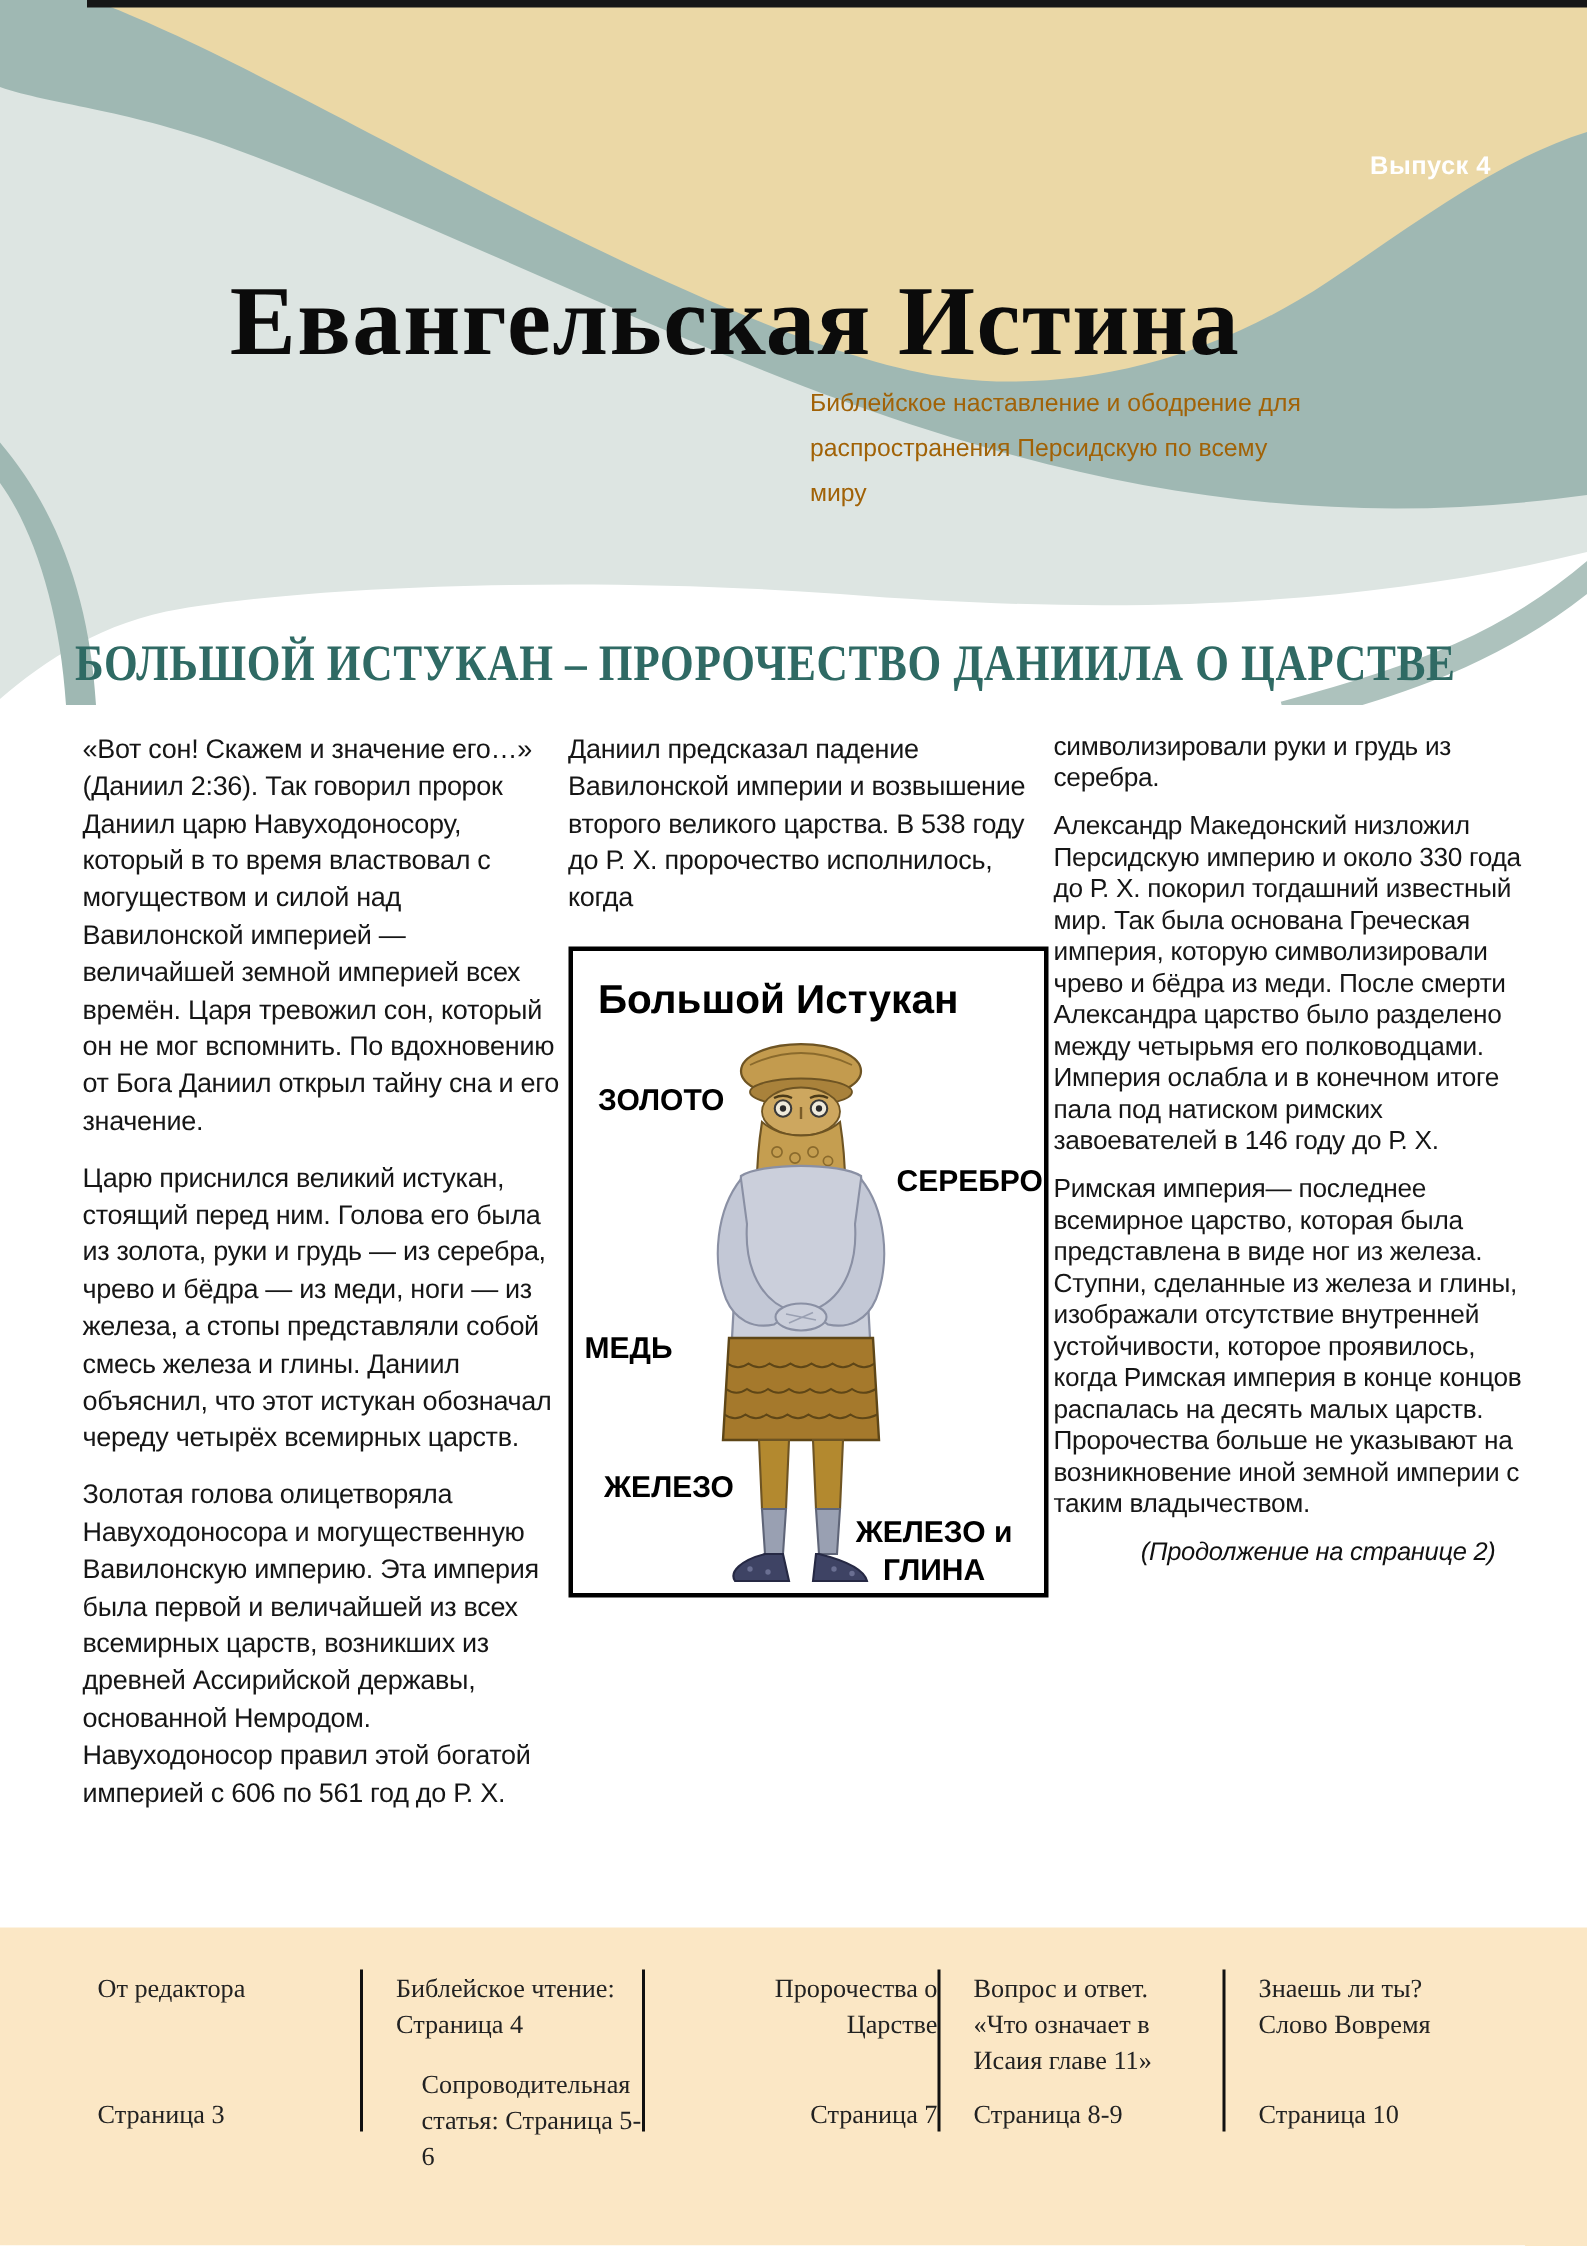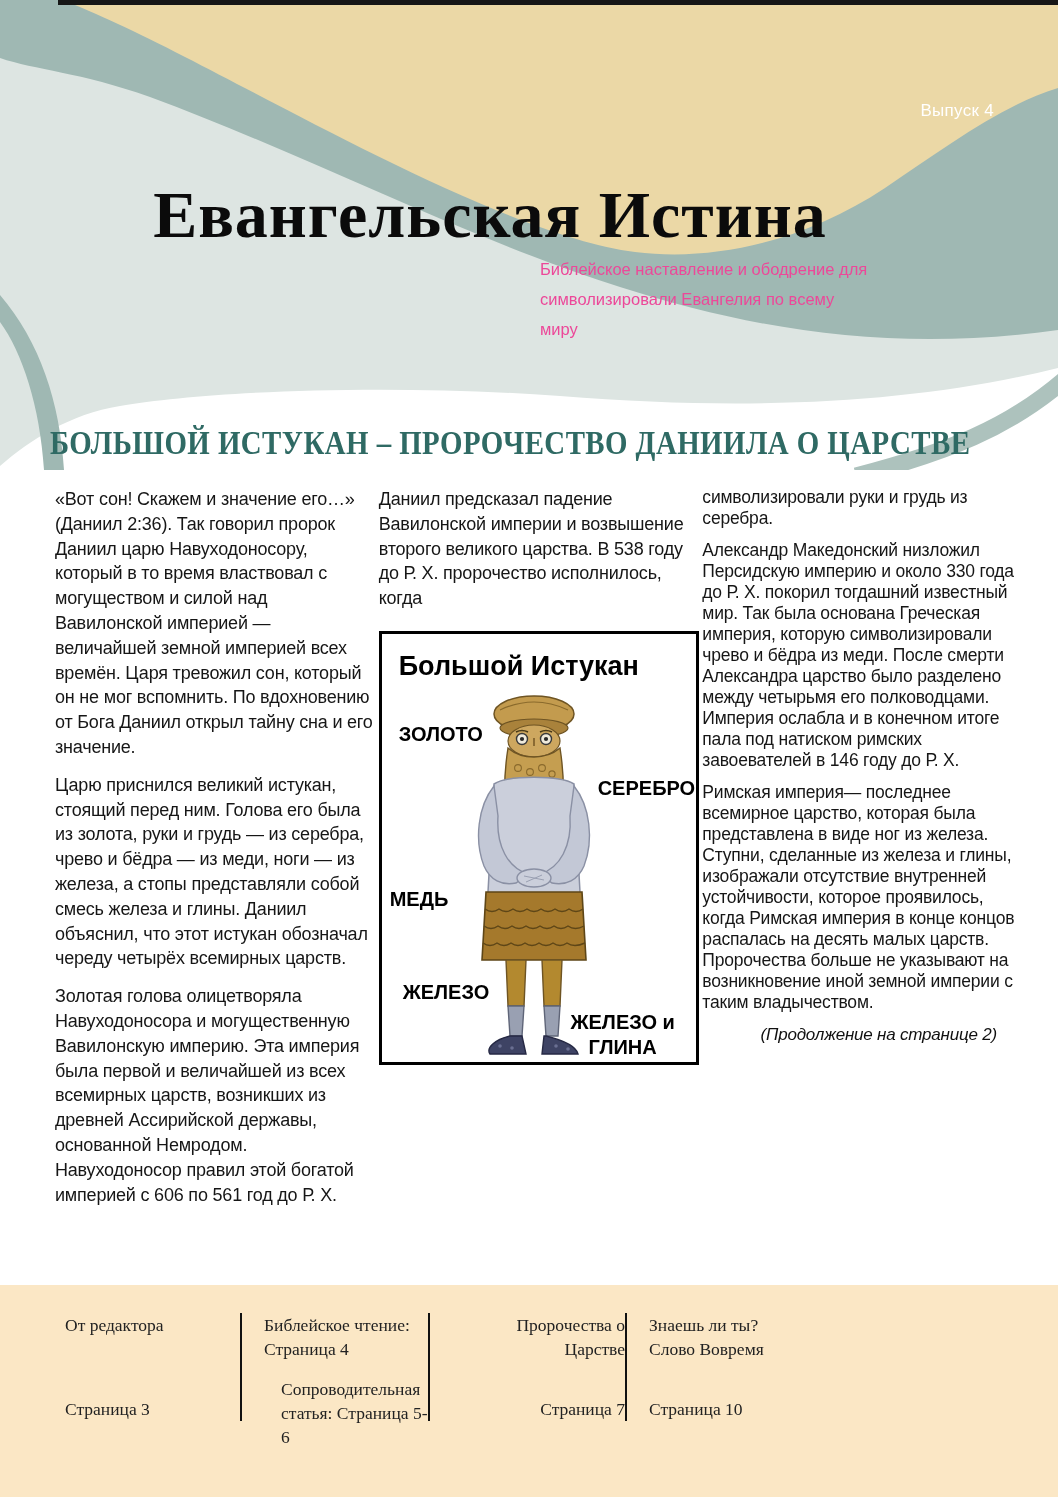--- a/index.html
+++ b/index.html
@@ -4,31 +4,31 @@
 <style>
   html,body{margin:0;padding:0;}
   body{
     width:1058px;height:1497px;position:relative;background:#ffffff;
     font-family:"Liberation Sans",sans-serif;color:#161616;overflow:hidden;
   }
   
   .masthead{position:absolute;top:0;left:0;width:1058px;height:470px;}
   .masthead svg{position:absolute;top:0;left:0;}
   .issue-badge{
-    position:absolute;top:101px;right:64px;color:#ffffff;font-weight:400;
+    position:absolute;top:101px;right:64px;color:#ffffff;font-weight:700;
     font-size:17px;letter-spacing:.3px;
   }
   .newsletter-title{
     position:absolute;top:182px;left:0;width:980px;text-align:center;
     font-family:"Liberation Serif",serif;font-weight:700;font-size:66px;
     letter-spacing:1px;color:#0b0b0b;line-height:1;white-space:nowrap;
   }
   .newsletter-subtitle{
     position:absolute;top:254px;left:540px;width:330px;font-size:16.5px;
-    line-height:30px;color:#ec4899;
+    line-height:30px;color:#a16207;
   }
   
   .section-heading{
     position:absolute;top:424px;left:50px;font-family:"Liberation Serif",serif;
     font-weight:700;font-size:34px;color:#2F6A64;white-space:nowrap;
     transform:scaleX(.85);transform-origin:left top;letter-spacing:.5px;
   }
   
   .columns{
     position:absolute;top:487px;left:55px;width:968px;display:flex;gap:3px;
@@ -91,21 +91,21 @@
     <rect x="58" y="0" width="1000" height="5" fill="#161616"></rect>
 
     <path d="M856,476 C948,452 1008,428 1064,380" stroke="#ADC2BD" stroke-width="17" fill="none"></path>
 
     <path d="M0,295 C40,342 60,402 64,470 L44,470 C40,406 22,352 0,322 Z" fill="#9FB8B3"></path>
   </svg>
   <div class="issue-badge">Выпуск 4</div>
   <div class="newsletter-title">Евангельская Истина</div>
   <div class="newsletter-subtitle">
     <div>Библейское наставление и ободрение для</div>
-    <div>символизировали Евангелия по всему миру</div>
+    <div>распространения Персидскую по всему миру</div>
   </div>
 </div>
 
 <div class="section-heading">БОЛЬШОЙ ИСТУКАН – ПРОРОЧЕСТВО ДАНИИЛА О ЦАРСТВЕ</div>
 
 <div class="columns">
 
   <div class="col col-1">
     <p>«Вот сон! Скажем и значение его…» (Даниил 2:36). Так говорил пророк Даниил царю Навуходоносору, который в то время властвовал с могуществом и силой над Вавилонской империей — величайшей земной империей всех времён. Царя тревожил сон, который он не мог вспомнить. По вдохновению от Бога Даниил открыл тайну сна и его значение.</p>
     <p>Царю приснился великий истукан, стоящий перед ним. Голова его была из золота, руки и грудь — из серебра, чрево и бёдра — из меди, ноги — из железа, а стопы представляли собой смесь железа и глины. Даниил объяснил, что этот истукан обозначал череду четырёх всемирных царств.</p>
@@ -209,19 +209,25 @@
       <div class="ftitle">Библейское чтение:
 Страница 4</div>
       <div class="fpage">Сопроводительная
 статья: Страница 5-6</div>
     </div>
     <div class="fcol fcol-3">
       <div class="ftitle">Пророчества о
 Царстве</div>
       <div class="fpage">Страница 7</div>
     </div>
+    <div class="fcol fcol-4">
+      <div class="ftitle">Вопрос и ответ.
+«Что означает в
+Исаия главе 11»</div>
+      <div class="fpage">Страница 8-9</div>
+    </div>
     <div class="fcol fcol-5">
       <div class="ftitle">Знаешь ли ты?
 Слово Вовремя</div>
       <div class="fpage">Страница 10</div>
     </div>
   </div>
 </div>
 
 </body></html>

